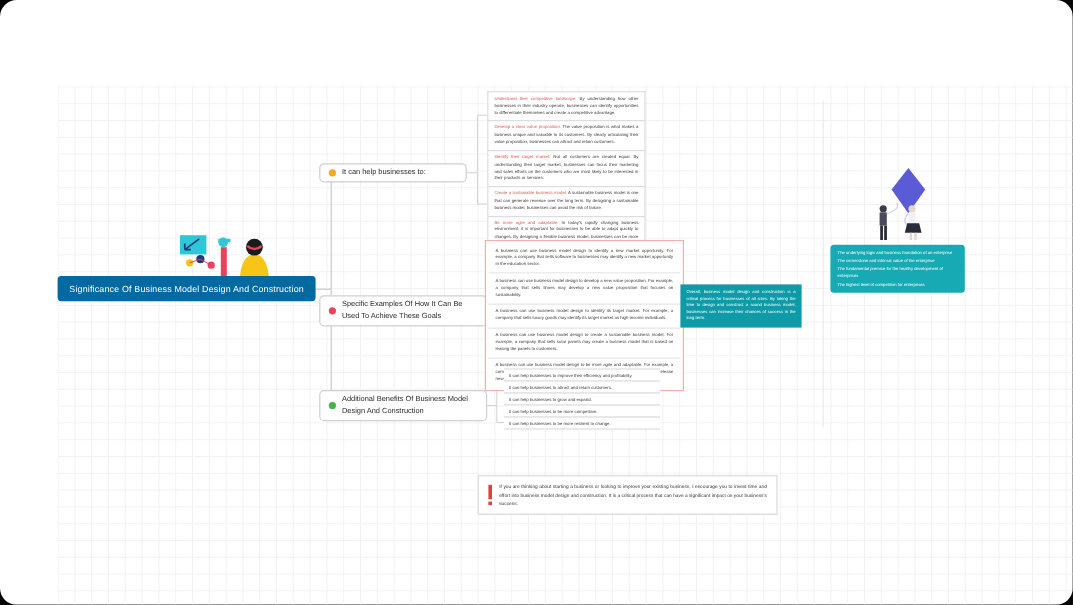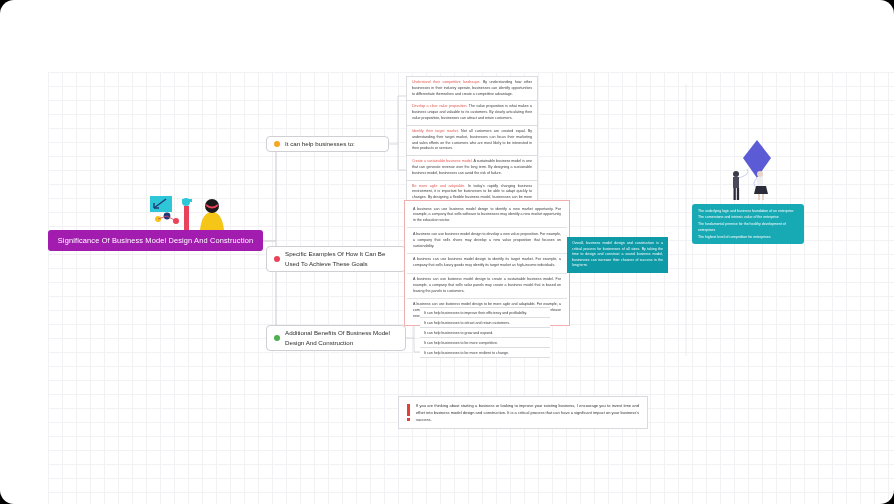--- a/index.html
+++ b/index.html
@@ -18,21 +18,21 @@
       linear-gradient(to bottom, #f2f2f4 1px, transparent 1px);
     background-size:14px 14px;
     pointer-events:none;
   }
 
   svg#wires { position:absolute; left:0; top:0; width:894px; height:504px; pointer-events:none; }
 
   
   #root-node {
     position:absolute; left:48px; top:230px; width:215px; height:21px;
-    background:#a21caf; border-radius:3px;
+    background:#0369a1; border-radius:3px;
     display:flex; align-items:center; justify-content:center;
     color:#ffffff; font-size:7.4px; letter-spacing:.15px; white-space:nowrap;
   }
 
   
   .branch {
     position:absolute; background:#ffffff;
     border:1px solid #cfcfd4; border-radius:4px;
     display:flex; align-items:center; gap:5px;
     padding:4px 7px; font-size:6.2px; color:#2b2b2b; line-height:1.55;

